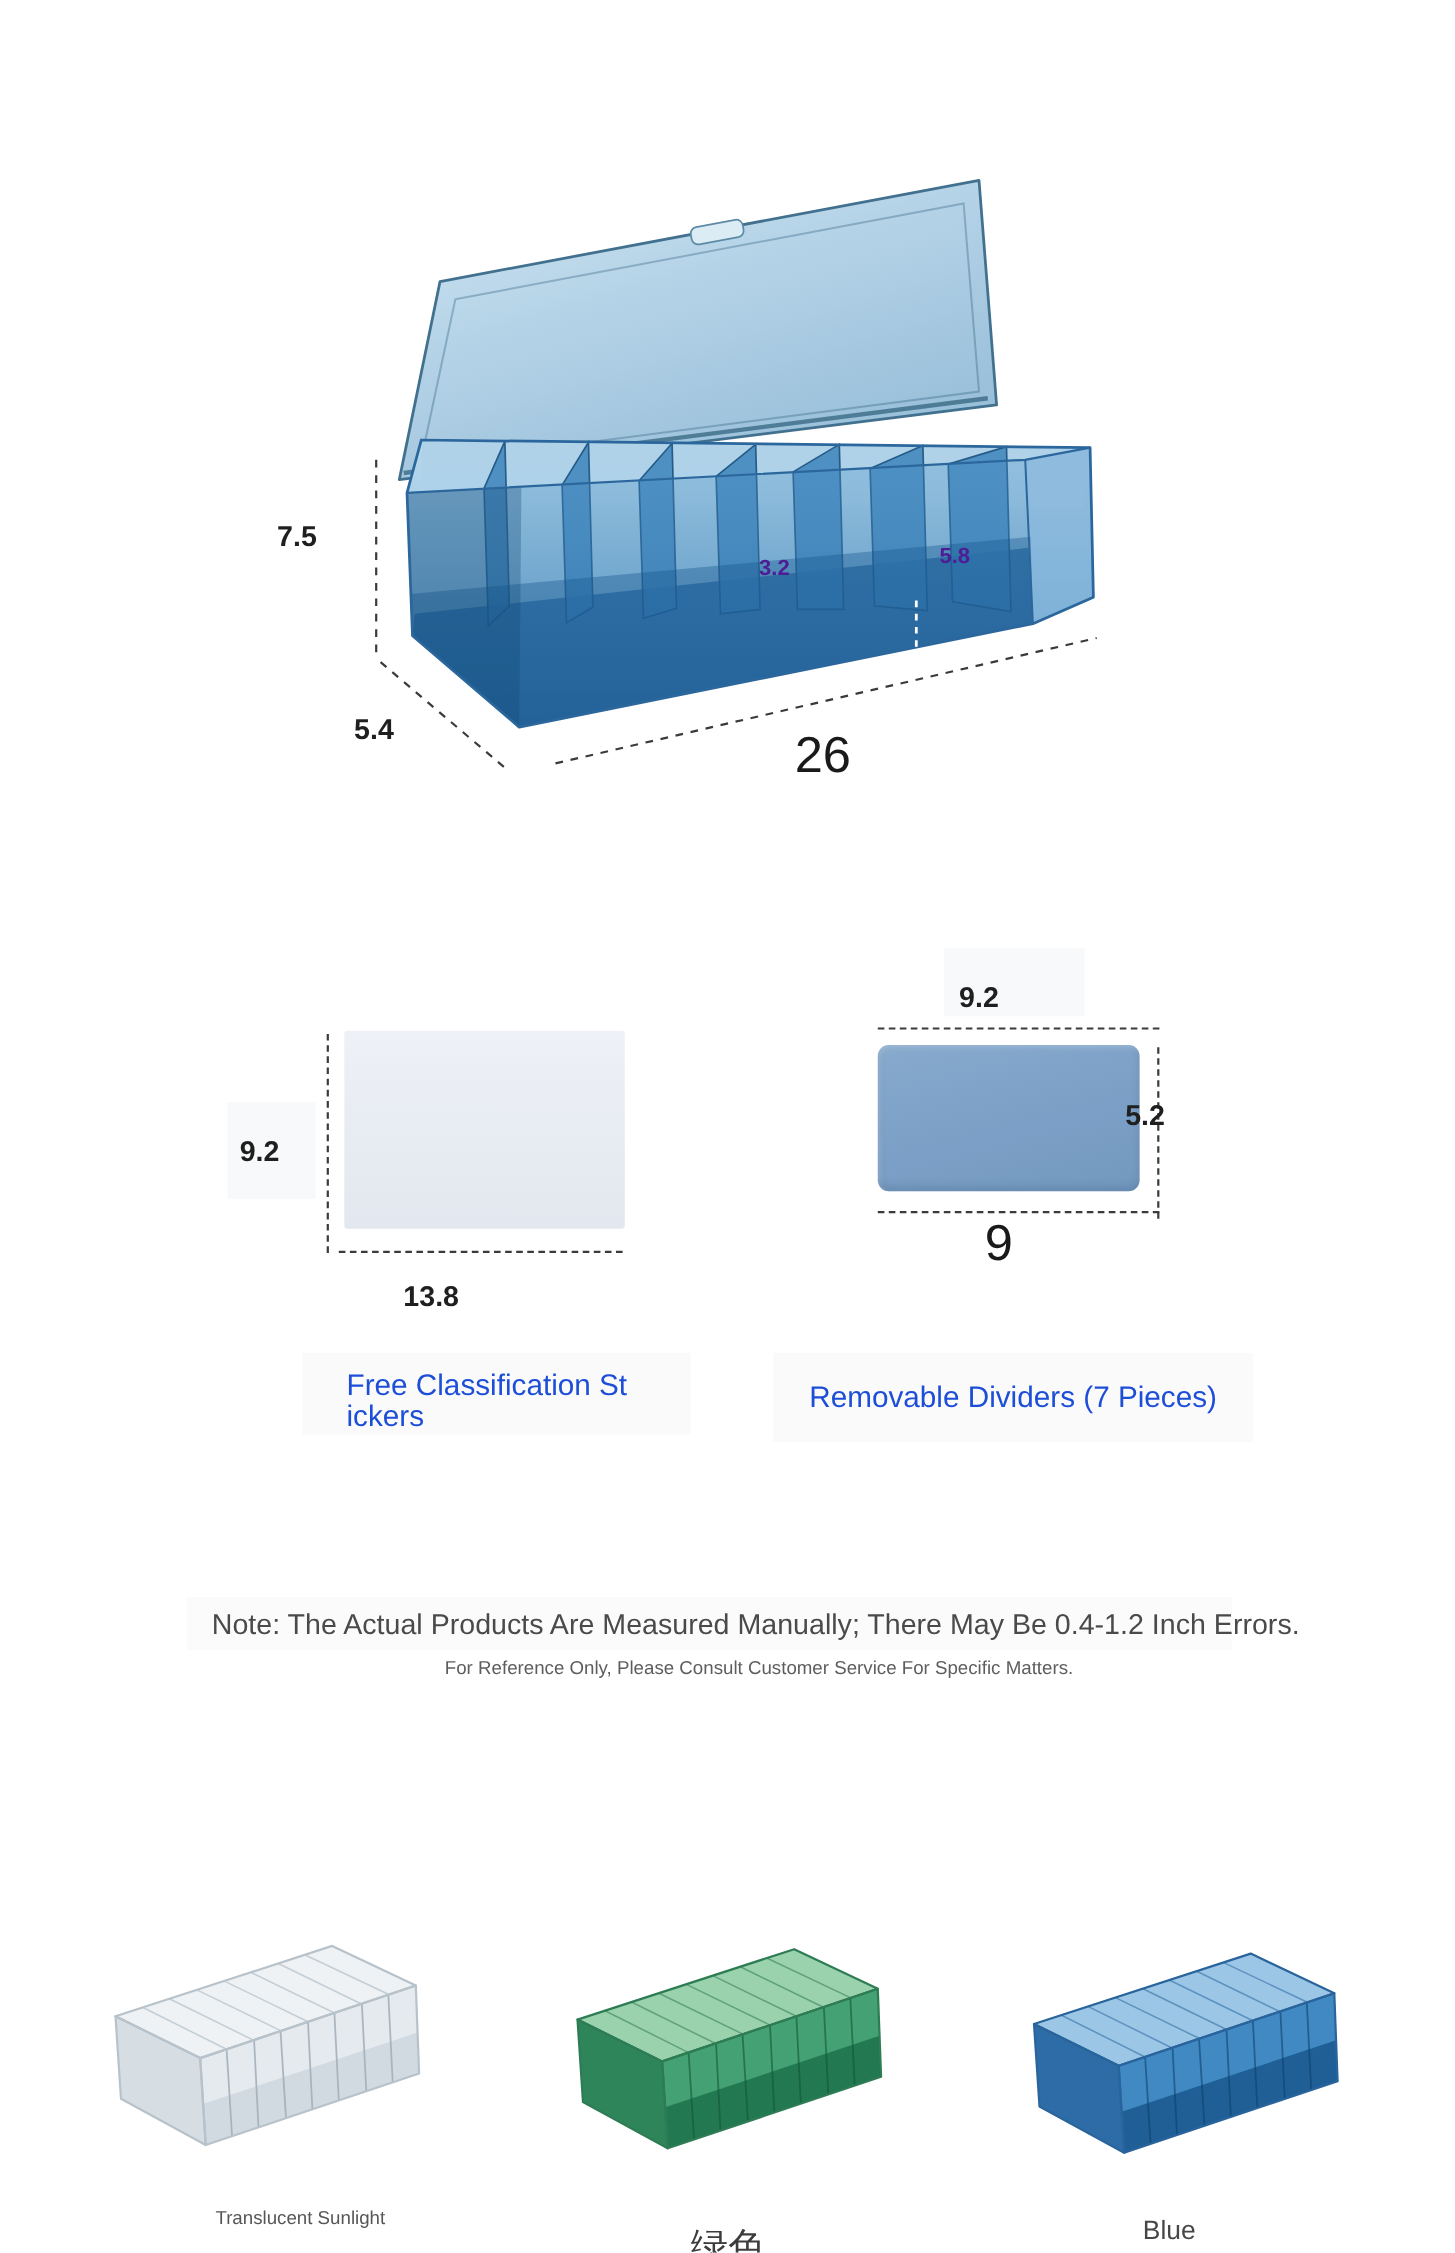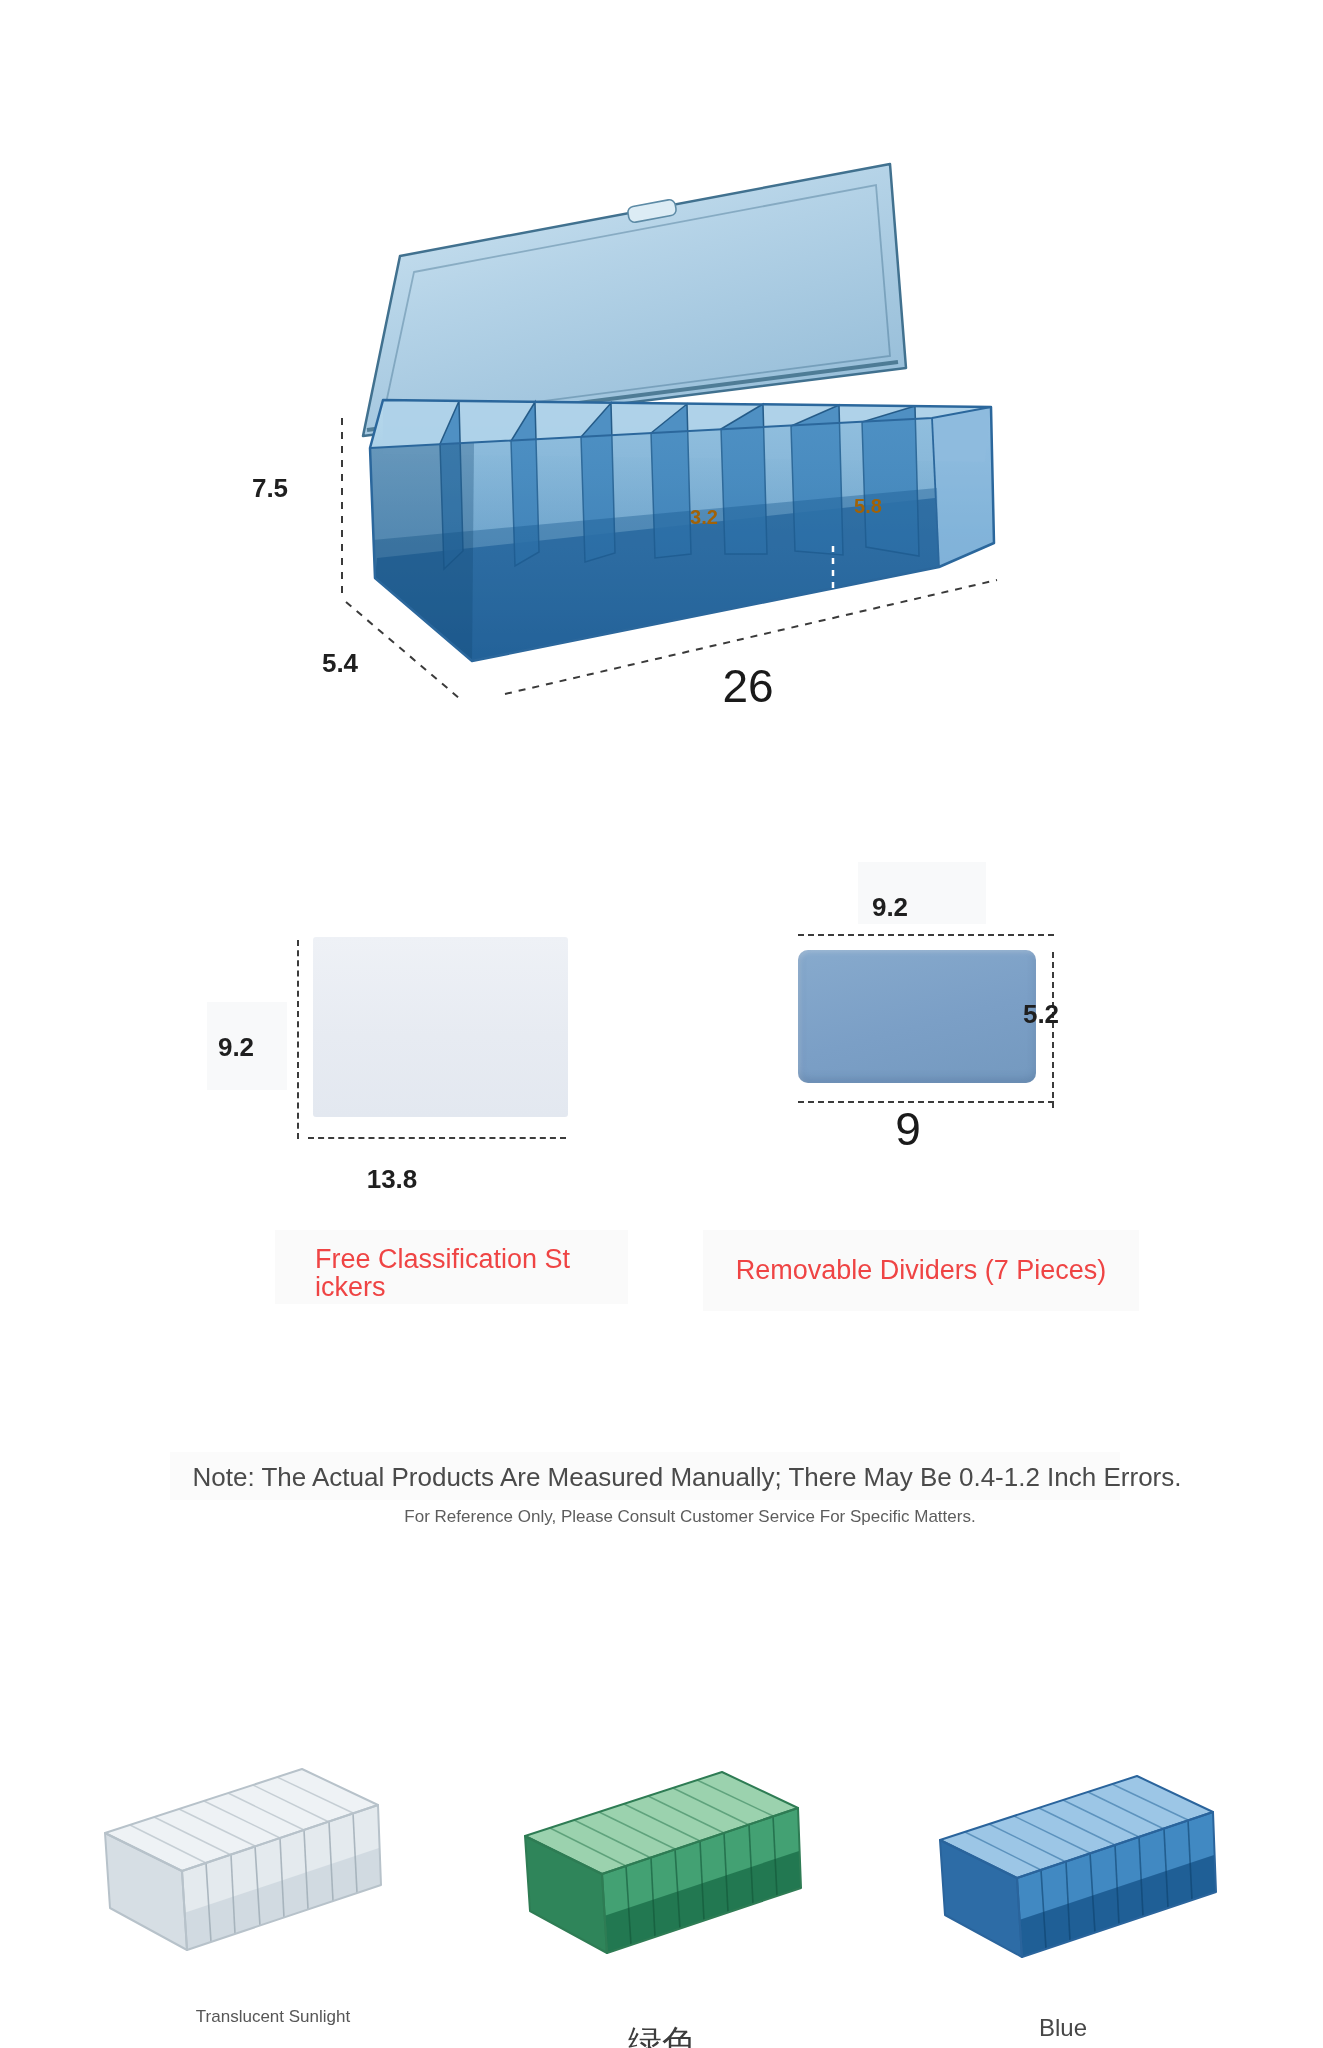--- a/index.html
+++ b/index.html
@@ -14,39 +14,39 @@
     position:absolute; transform:translate(-50%,-50%);
     font-size:26px; font-weight:700; color:#1f1f1f; letter-spacing:0;
     white-space:nowrap;
   }
   .dim-big {
     position:absolute; transform:translate(-50%,-50%);
     font-size:46px; font-weight:400; color:#1a1a1a; white-space:nowrap;
   }
   .dim-white {
     position:absolute; transform:translate(-50%,-50%);
-    font-size:20px; font-weight:600; color:#a16207; white-space:nowrap;
+    font-size:20px; font-weight:600; color:#4c1d95; white-space:nowrap;
   }
   .dash-v { position:absolute; border-left:2px dashed #3b3b3b; width:0; }
   .dash-h { position:absolute; border-top:2px dashed #3b3b3b; height:0; }
   .soft-tile { position:absolute; background:#f8f9fa; }
   .sticker-sheet {
     position:absolute; left:313px; top:937px; width:255px; height:180px;
     background:linear-gradient(180deg,#eef1f6 0%,#e7ebf2 55%,#e3e8f0 100%);
     border-radius:3px;
   }
   .divider-plate {
     position:absolute; left:798px; top:950px; width:238px; height:133px;
     background:linear-gradient(165deg,#87aacd 0%,#7b9fc6 55%,#7499bf 100%);
     border-radius:10px;
     box-shadow:inset 0 -4px 8px rgba(40,70,110,0.22), inset 2px 2px 5px rgba(255,255,255,0.25);
   }
   .caption-panel { position:absolute; background:#fafafa; }
   .caption-text {
-    color:#ef4444; font-size:27px; font-weight:400; line-height:1.08;
+    color:#1d4ed8; font-size:27px; font-weight:400; line-height:1.08;
     white-space:nowrap;
   }
   .note-band { position:absolute; left:170px; top:1452px; width:950px; height:48px; background:#fbfbfb; }
   .note-line1 {
     position:absolute; left:687px; top:1477px; transform:translate(-50%,-50%);
     font-size:26px; color:#4a4a4a; white-space:nowrap;
   }
   .note-line2 {
     position:absolute; left:690px; top:1517px; transform:translate(-50%,-50%);
     font-size:17px; color:#5d5d5d; white-space:nowrap;

